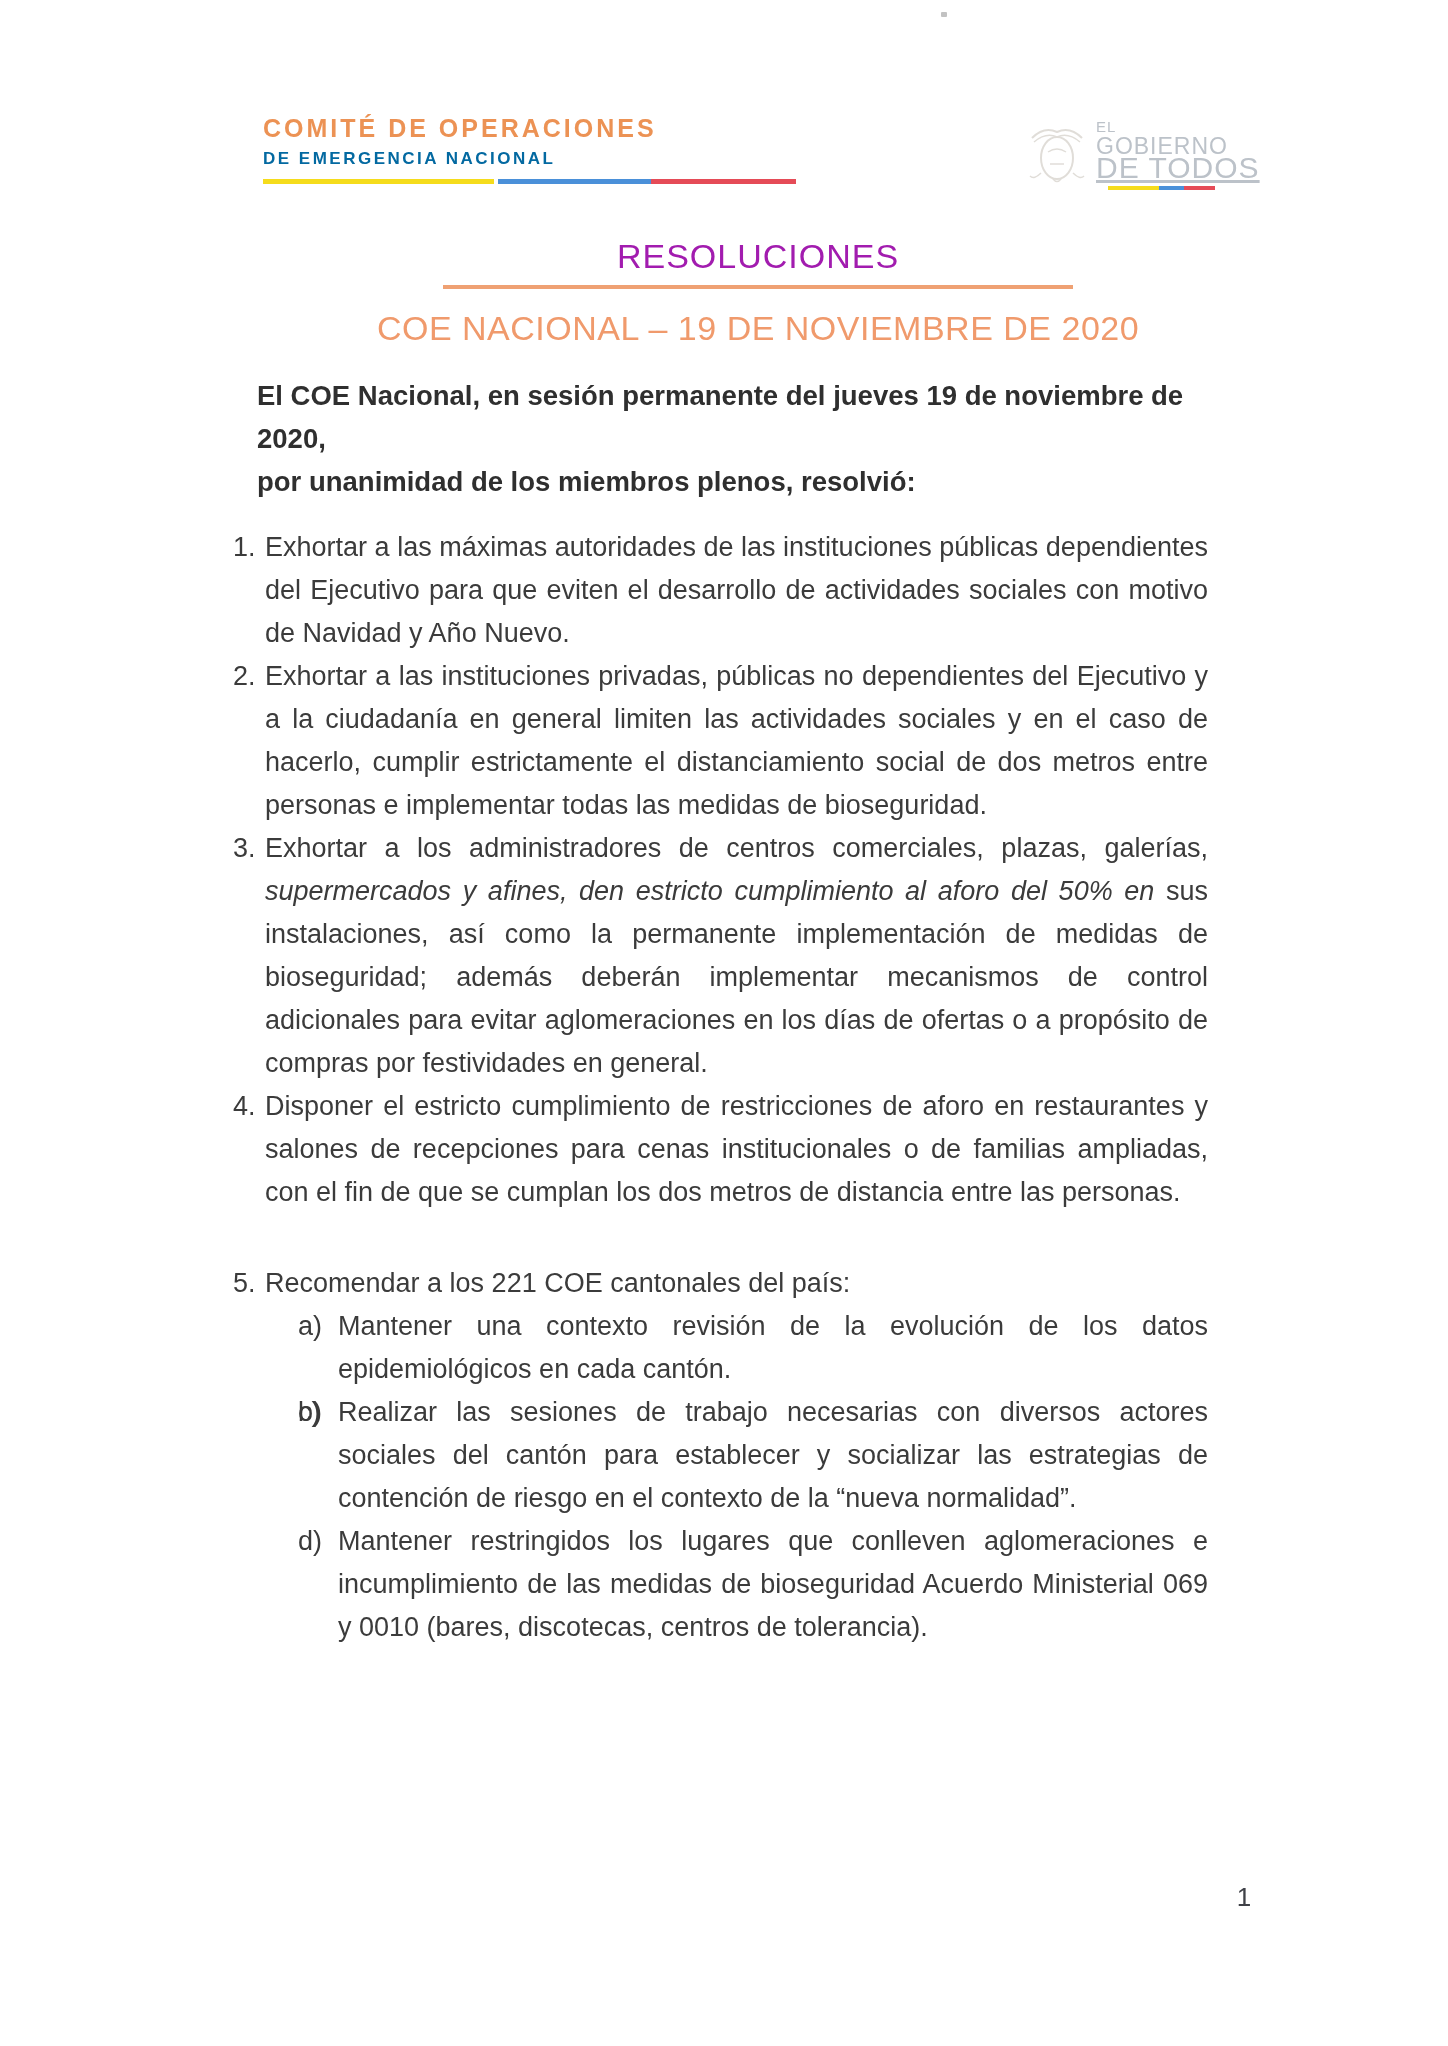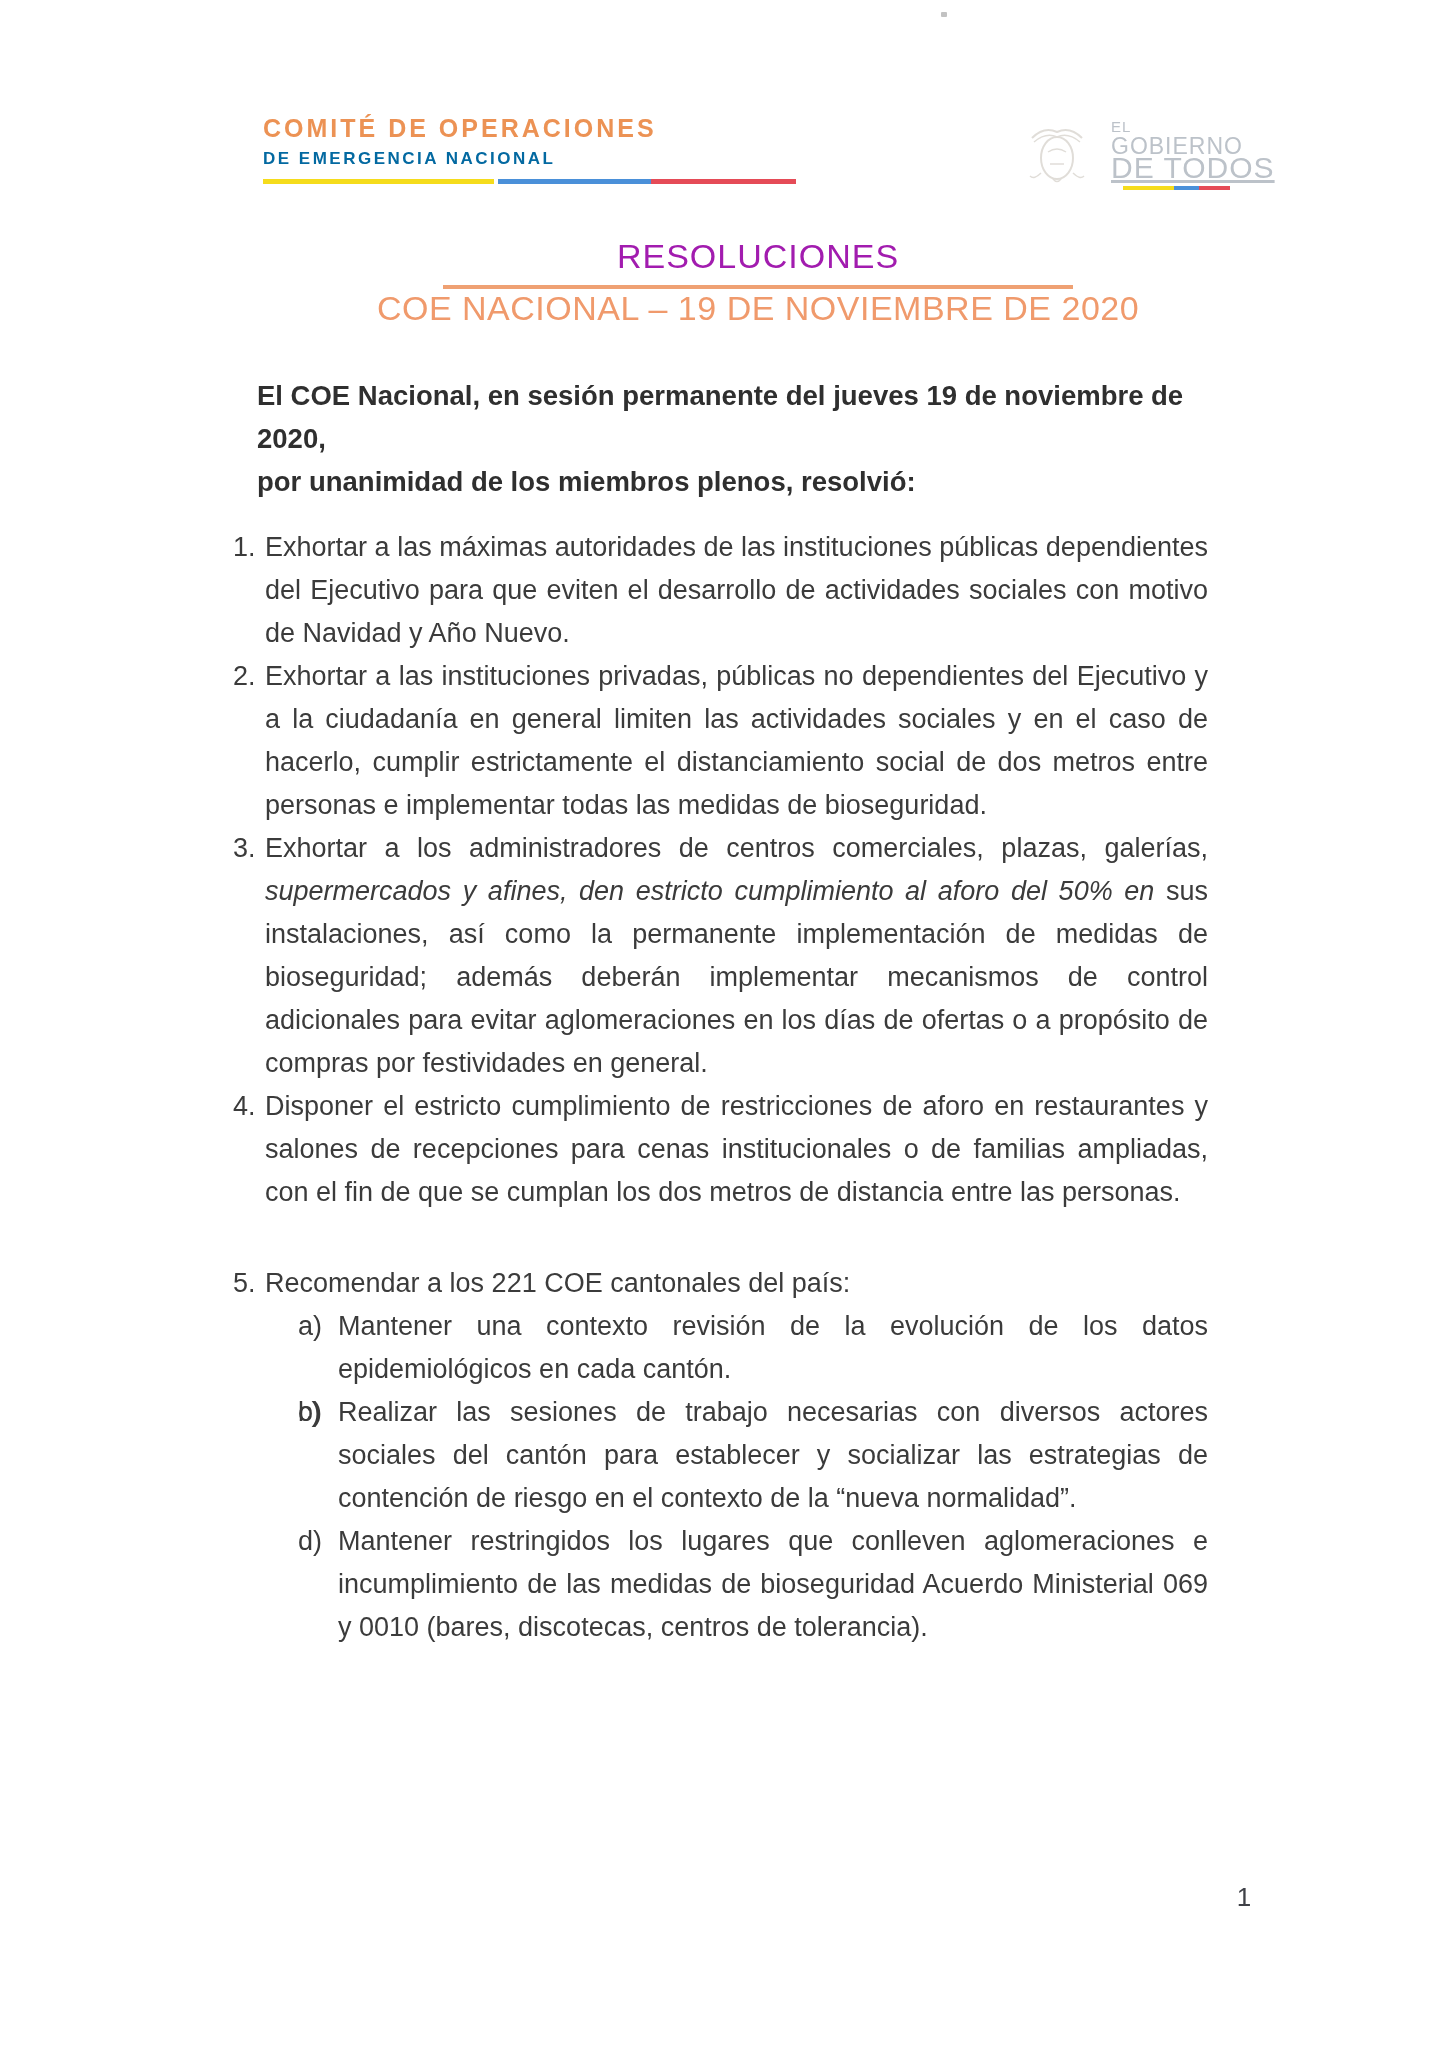--- a/index.html
+++ b/index.html
@@ -15,34 +15,34 @@
   .org-line1 { font-size:25px; font-weight:bold; letter-spacing:3px; color:#ec9254; }
   .org-line2 { margin-top:6px; font-size:17px; font-weight:bold; letter-spacing:2.5px; color:#0369a1; }
   .org-bar { margin-top:10px; width:533px; height:5px; display:flex; }
   .org-bar .seg-y { width:231px; background:#f5dc1c; }
   .org-bar .seg-gap { width:4px; background:transparent; }
   .org-bar .seg-b { width:153px; background:#4a90d9; }
   .org-bar .seg-r { width:145px; background:#e54b57; }
 
   .logo { position:absolute; left:1020px; top:118px; display:flex; }
   .crest { width:74px; height:74px; opacity:.8; }
-  .logo-text { margin-left:17px; color:#bcc2c9; }
+  .logo-text { margin-left:2px; color:#bcc2c9; }
   .logo-el { font-size:15px; letter-spacing:1px; line-height:18px; }
   .logo-gobierno { font-size:23px; letter-spacing:1px; line-height:21px; }
   .logo-detodos { font-size:30px; letter-spacing:1px; line-height:21px;text-decoration:underline; }
   .logo-bar { margin-top:8px; margin-left:12px; width:107px; height:4px; display:flex; }
   .logo-bar .seg-y { width:51px; background:#f5dc1c; }
   .logo-bar .seg-b { width:25px; background:#4a90d9; }
   .logo-bar .seg-r { width:31px; background:#e54b57; }
 
   
   .titleblock { position:absolute; left:283px; top:237px; width:950px; text-align:center; }
   .doc-title { font-size:34px; letter-spacing:1px; color:#a21caf; }
   .title-rule { margin:9px auto 0 auto; width:630px; height:4px; background:#efa173; }
-  .doc-subtitle { margin-top:0; font-size:34px; letter-spacing:0.5px; color:#f09a6c; white-space:nowrap; }
+  .doc-subtitle { margin-top:20px; font-size:34px; letter-spacing:0.5px; color:#f09a6c; white-space:nowrap; }
 
   
   .docbody { position:absolute; left:233px; top:346px; width:975px; font-size:27px; line-height:43px; }
   .intro { padding-left:24px; font-weight:bold; color:#2f2f2f; font-size:27.5px; white-space:pre-line;margin-top:28px; }
   .reslist { margin-top:23px; }
   .res-item { position:relative; padding-left:32px; text-align:justify; }
   .res-item.gap-before { margin-top:48px; }
   .marker { position:absolute; left:0; top:0; text-align:left; }
   .sublist { margin-left:33px; }
   .sub-item { position:relative; padding-left:40px; text-align:justify; }

